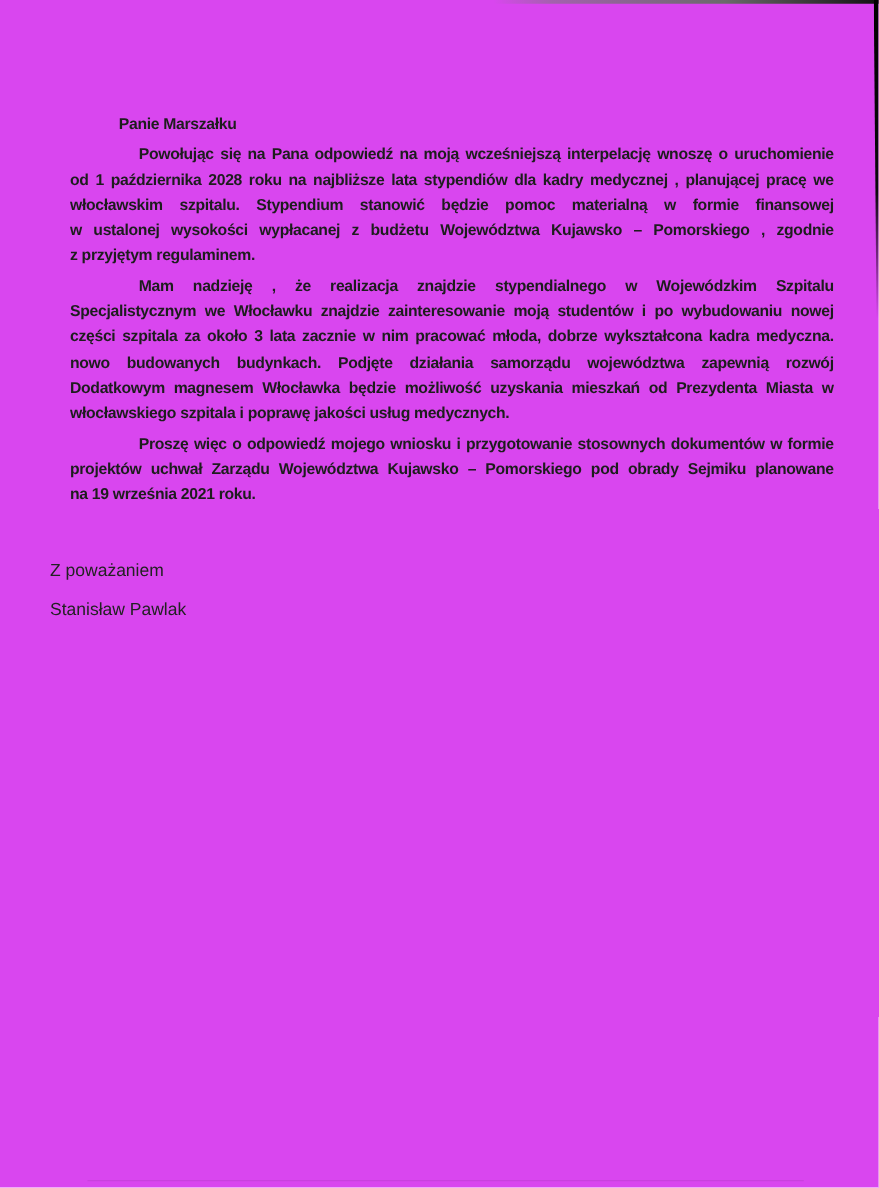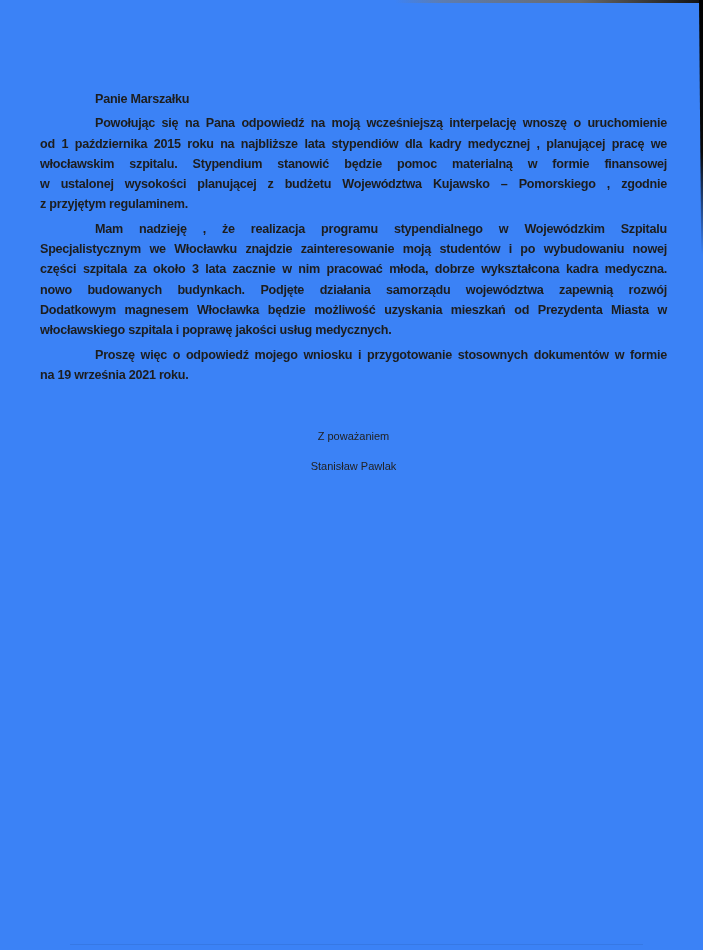--- a/index.html
+++ b/index.html
@@ -10,21 +10,21 @@
   body {
     width: 703px;
     height: 950px;
     position: relative;
     overflow: hidden;
     font-family: "Liberation Sans", "DejaVu Sans", sans-serif;
   }
   .page {
     position: absolute;
     inset: 0;
-    background: #3b82f6;
+    background: #d946ef;
   }
   
   .artifact { position: absolute; pointer-events: none; }
   .top-line {
     top: 0; left: 395px; right: 0; height: 3px;
     background: linear-gradient(to right,
       rgba(120,120,120,0) 0%,
       rgba(120,120,120,0.55) 15%,
       #6a6a6a 60%,
       #111 100%);
@@ -47,35 +47,34 @@
     color: #1d1d1d;
     font-size: 12.6px;
     line-height: 20.3px;
     font-weight: 700;
     letter-spacing: -0.25px;
   }
   .salutation {
     text-indent: 55px;
     margin: 0 0 4px 0;
   }
-  .para { margin: 0 0 4px 0; }
+  .para { margin: 0 0 4px 16px; }
   .line {
     text-align: justify;
     text-align-last: justify;
   }
   .line.first { text-indent: 55px; }
   .line.last {
     text-align: center;
     text-align-last: left;
   }
   .closing-block {
     margin-top: 41px;
-    text-align: center;
     font-weight: 400;
-    font-size: 11px;
+    font-size: 14px;
     letter-spacing: 0;
     color: #222;
   }
   .closing { margin-bottom: 10px; }
   .signature { margin: 0; }
 </style>
 </head>
 <body>
 
 <div class="page">
@@ -83,37 +82,38 @@
   <div class="artifact top-line"></div>
   <div class="artifact right-strip"></div>
   <div class="artifact bottom-line"></div>
 
   <div class="content">
 
     <div class="salutation">Panie Marszałku</div>
 
     <div class="para">
       <div class="line first">Powołując się na Pana odpowiedź na moją wcześniejszą interpelację wnoszę o uruchomienie</div>
-      <div class="line">od 1 października 2015 roku na najbliższe lata stypendiów dla kadry medycznej , planującej pracę we</div>
+      <div class="line">od 1 października 2028 roku na najbliższe lata stypendiów dla kadry medycznej , planującej pracę we</div>
       <div class="line">włocławskim szpitalu.  Stypendium stanowić będzie pomoc materialną w formie finansowej</div>
-      <div class="line">w ustalonej wysokości planującej z budżetu Województwa Kujawsko – Pomorskiego , zgodnie</div>
+      <div class="line">w ustalonej wysokości wypłacanej z budżetu Województwa Kujawsko – Pomorskiego , zgodnie</div>
       <div class="line last">z przyjętym regulaminem.</div>
     </div>
 
     <div class="para">
-      <div class="line first">Mam nadzieję , że realizacja programu stypendialnego w Wojewódzkim Szpitalu</div>
+      <div class="line first">Mam nadzieję , że realizacja znajdzie stypendialnego w Wojewódzkim Szpitalu</div>
       <div class="line">Specjalistycznym we Włocławku znajdzie zainteresowanie moją studentów i po wybudowaniu nowej</div>
       <div class="line">części szpitala za około 3 lata zacznie w nim pracować młoda, dobrze wykształcona kadra medyczna.</div>
       <div class="line">nowo budowanych budynkach. Podjęte działania samorządu województwa zapewnią rozwój</div>
       <div class="line">Dodatkowym magnesem Włocławka będzie możliwość uzyskania mieszkań od Prezydenta Miasta w</div>
       <div class="line last">włocławskiego szpitala i poprawę jakości usług medycznych.</div>
     </div>
 
     <div class="para">
       <div class="line first">Proszę więc o odpowiedź mojego wniosku i przygotowanie stosownych dokumentów w formie</div>
+      <div class="line">projektów uchwał Zarządu Województwa Kujawsko – Pomorskiego pod obrady Sejmiku planowane</div>
       <div class="line last">na 19 września 2021 roku.</div>
     </div>
 
     <div class="closing-block">
       <div class="closing">Z poważaniem</div>
       <div class="signature">Stanisław Pawlak</div>
     </div>
 
   </div>
 </div>

